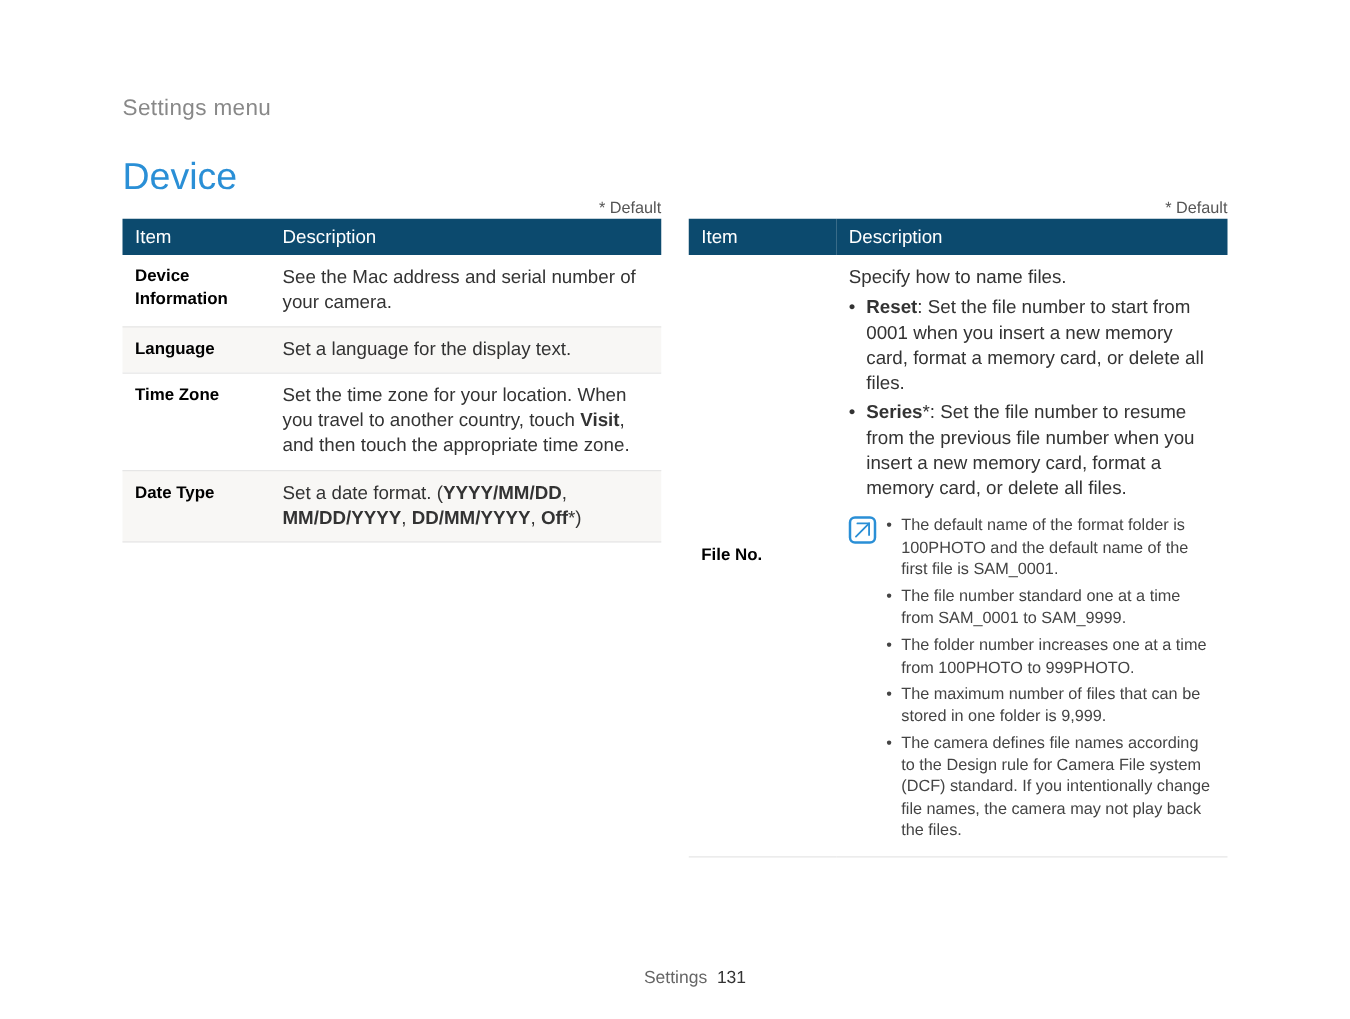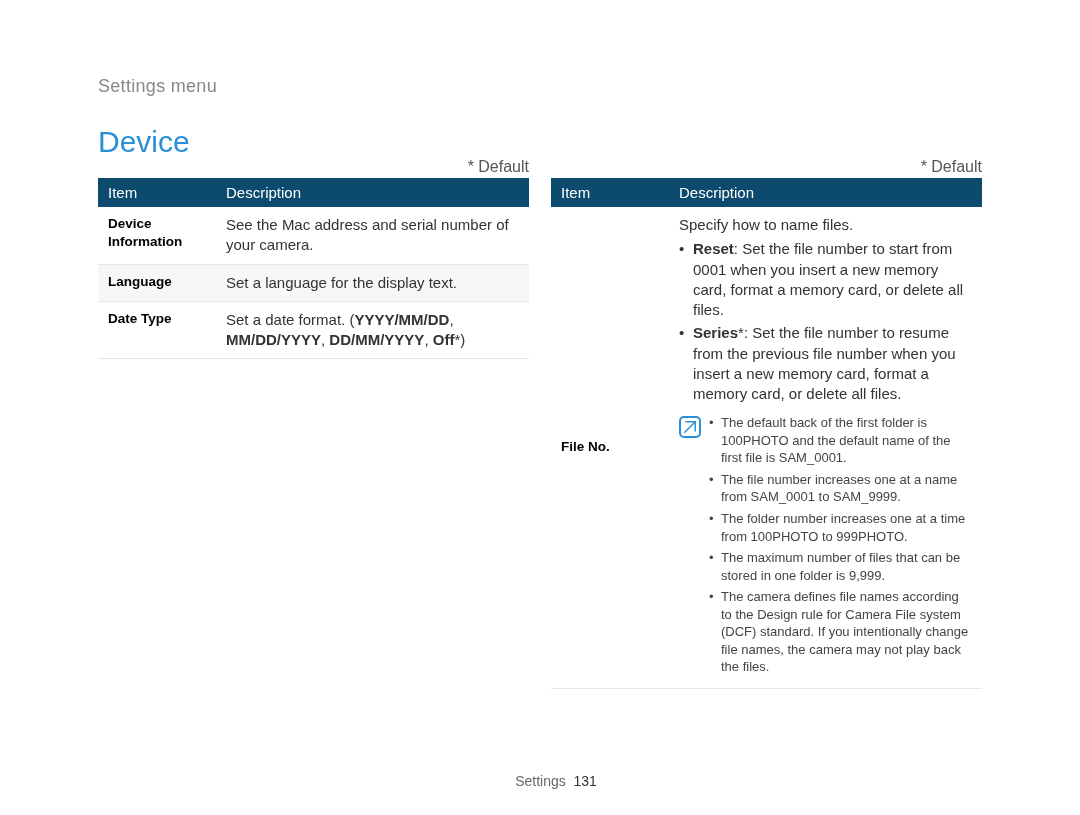--- a/index.html
+++ b/index.html
@@ -2,21 +2,21 @@
 <html><head>
 <meta charset="utf-8">
 <style>
   * { box-sizing: border-box; margin: 0; padding: 0; }
   html, body { width: 1080px; height: 815px; background: #fff; font-family: Arial, Helvetica, sans-serif; color: #333; }
   .page { width: 1080px; height: 815px; padding: 70px 0 0 0; position: relative; border-radius: 21px; }
   .breadcrumb { position: absolute; top: 76px; left: 98px; font-size: 18px; color: #888; font-weight: 300; letter-spacing: 0.3px; }
   .section-title { position: absolute; top: 125px; left: 98px; font-size: 30px; color: #2a8fd6; font-weight: 400; }
   .columns { position: absolute; top: 158px; left: 98px; width: 884px; display: flex; gap: 22px; }
   .col { width: 431px; }
-  .default-note { text-align: right; font-size: 16px; color: #555; margin-bottom: 2px; }
+  .default-note { text-align: right; font-size: 13px; color: #555; margin-bottom: 2px; }
   table { width: 100%; border-collapse: collapse; font-size: 15px; }
   thead th { background: #0c4a6e; color: #fff; font-weight: 400; text-align: left; padding: 6px 10px; font-size: 15px; }
   thead th.item-col { width: 118px; }
   tbody td { padding: 8px 10px; vertical-align: top; border-bottom: 1px solid #e6e6e6; color: #444; line-height: 1.35; font-size: 15px; }
   tbody tr:nth-child(even) td { background: #f8f7f5; }
   tbody tr:nth-child(odd) td { background: #fff; }
   td.item-cell { font-weight: bold; font-size: 13.5px; color: #000; }
   td.desc-cell { font-size: 15px; color: #333; }
   .desc-cell strong { font-weight: bold; }
   .desc-cell ul.bullets { list-style: none; padding: 0; margin: 4px 0 0 0; }
@@ -54,20 +54,26 @@
         <tbody>
           <tr>
             <td class="item-cell">Device Information</td>
             <td class="desc-cell">See the Mac address and serial number of your camera.</td>
           </tr>
           <tr>
             <td class="item-cell">Language</td>
             <td class="desc-cell">Set a language for the display text.</td>
           </tr>
           <tr>
+            <td class="item-cell">Time Zone</td>
+            <td class="desc-cell">
+              <span>Set the time zone for your location. When you travel to another country, touch </span><strong>Visit</strong><span>, and then touch the appropriate time zone.</span>
+            </td>
+          </tr>
+          <tr>
             <td class="item-cell">Date Type</td>
             <td class="desc-cell">
               <span>Set a date format. (</span><strong>YYYY/MM/DD</strong><span>, </span><strong>MM/DD/YYYY</strong><span>, </span><strong>DD/MM/YYYY</strong><span>, </span><strong>Off</strong><span>*)</span>
             </td>
           </tr>
         </tbody>
       </table>
     </div>
 
     <div class="col">
@@ -93,22 +99,22 @@
                 </li>
               </ul>
               <div class="note-block">
                 <div class="note-icon">
                   <svg viewBox="0 0 24 24" fill="none" stroke="#2a8fd6" stroke-width="2.5" stroke-linecap="round">
                     <path d="M3 21 L21 3"></path>
                     <path d="M5 3 L21 3 L21 19"></path>
                   </svg>
                 </div>
                 <ul class="note-list">
-                  <li>The default back of the first folder is 100PHOTO and the default name of the first file is SAM_0001.</li>
-                  <li>The file number increases one at a name from SAM_0001 to SAM_9999.</li>
+                  <li>The default name of the format folder is 100PHOTO and the default name of the first file is SAM_0001.</li>
+                  <li>The file number standard one at a time from SAM_0001 to SAM_9999.</li>
                   <li>The folder number increases one at a time from 100PHOTO to 999PHOTO.</li>
                   <li>The maximum number of files that can be stored in one folder is 9,999.</li>
                   <li>The camera defines file names according to the Design rule for Camera File system (DCF) standard. If you intentionally change file names, the camera may not play back the files.</li>
                 </ul>
               </div>
             </td>
           </tr>
         </tbody>
       </table>
     </div>

